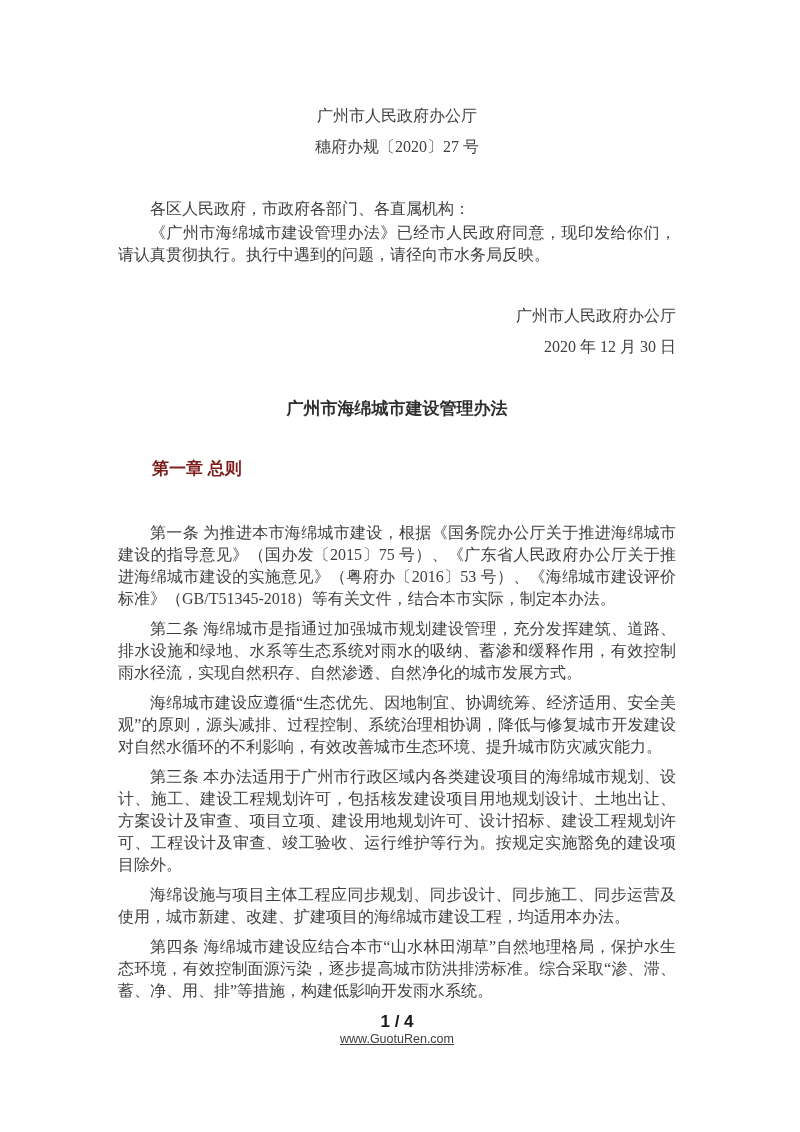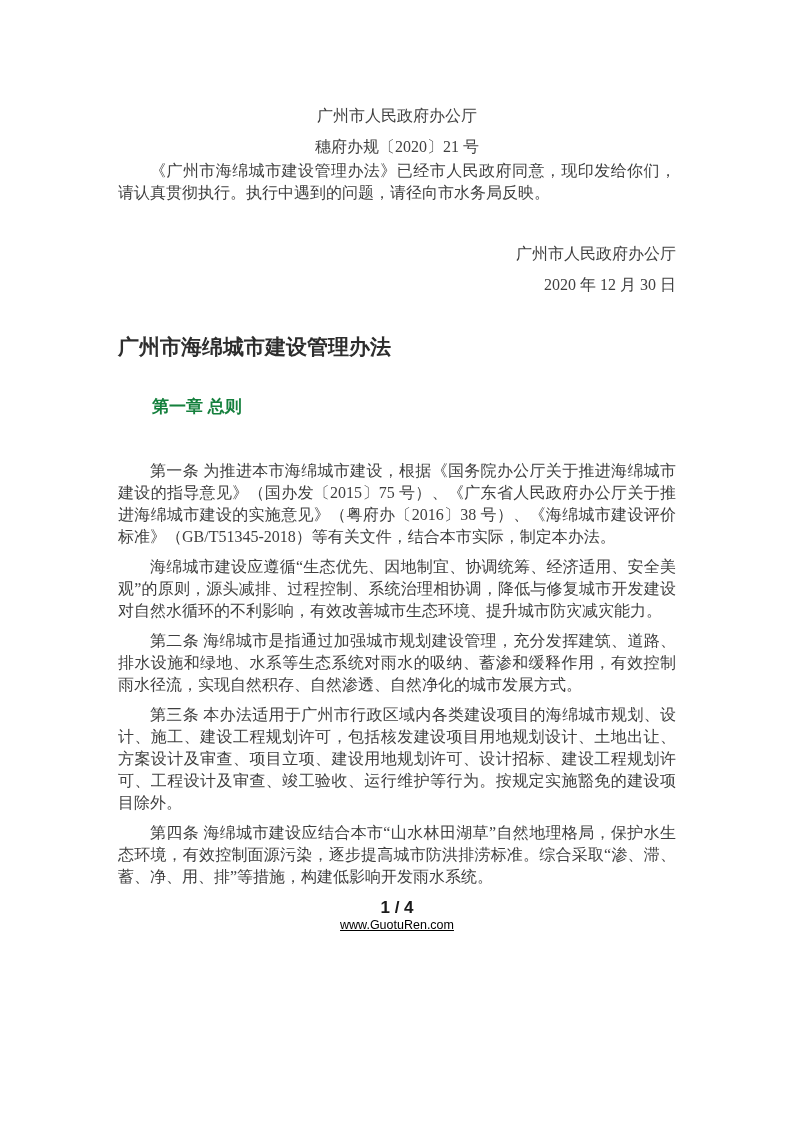--- a/index.html
+++ b/index.html
@@ -59,89 +59,92 @@
     margin-top: 39px;
     text-align: right;
     line-height: 22px;
   }
   .sig-date {
     margin-top: 9px;
     text-align: right;
   }
   .measures-title {
     margin: 40px 0 0 0;
+    text-align: center;
     font-family: "Liberation Sans", "DejaVu Sans", sans-serif;
     font-weight: 700;
-    font-size: 21px;
+    font-size: 17px;
     line-height: 22px;
     color: #2d2d2d;
   }
   .chapter-heading {
     margin: 38px 0 0 0;
     text-indent: 2em;
     font-family: "Liberation Sans", "DejaVu Sans", sans-serif;
     font-weight: 700;
     font-size: 17px;
     line-height: 22px;
-    color: #15803d;
+    color: #7f1d1d;
   }
   .first-article {
     margin-top: 42px;
   }
   .footer {
     margin-top: 12px;
     text-align: center;
     font-family: "Liberation Sans", "DejaVu Sans", sans-serif;
   }
   .page-num {
     font-weight: 700;
     font-size: 17px;
     line-height: 15px;
     color: #1a1a1a;
   }
   .site-link {
     display: inline-block;
     margin-top: 3px;
     font-size: 12.5px;
     line-height: 15px;
-    color: #000000;
+    color: #404040;
     text-decoration: underline;
     cursor: pointer;
   }
 </style>
 </head>
 <body>
 
 <div class="page">
 
   <div class="hdr-org">广州市人民政府办公厅</div>
 
 
-  <div class="hdr-num">穗府办规〔2020〕21 号</div>
+  <div class="hdr-num">穗府办规〔2020〕27 号</div>
 
+  <p class="salutation">各区人民政府，市政府各部门、各直属机构：</p>
 
   <p class="body-p intro">《广州市海绵城市建设管理办法》已经市人民政府同意，现印发给你们，请认真贯彻执行。执行中遇到的问题，请径向市水务局反映。</p>
 
   <div class="sig-block">
     <div class="sig-org">广州市人民政府办公厅</div>
     <div class="sig-date">2020 年 12 月 30 日</div>
   </div>
 
   <h2 class="measures-title">广州市海绵城市建设管理办法</h2>
 
   <h3 class="chapter-heading">第一章 总则</h3>
 
-  <p class="body-p first-article">第一条 为推进本市海绵城市建设，根据《国务院办公厅关于推进海绵城市建设的指导意见》（国办发〔2015〕75 号）、《广东省人民政府办公厅关于推进海绵城市建设的实施意见》（粤府办〔2016〕38 号）、《海绵城市建设评价标准》（GB/T51345-2018）等有关文件，结合本市实际，制定本办法。</p>
+  <p class="body-p first-article">第一条 为推进本市海绵城市建设，根据《国务院办公厅关于推进海绵城市建设的指导意见》（国办发〔2015〕75 号）、《广东省人民政府办公厅关于推进海绵城市建设的实施意见》（粤府办〔2016〕53 号）、《海绵城市建设评价标准》（GB/T51345-2018）等有关文件，结合本市实际，制定本办法。</p>
+
+  <p class="body-p">第二条 海绵城市是指通过加强城市规划建设管理，充分发挥建筑、道路、排水设施和绿地、水系等生态系统对雨水的吸纳、蓄渗和缓释作用，有效控制雨水径流，实现自然积存、自然渗透、自然净化的城市发展方式。</p>
 
   <p class="body-p">海绵城市建设应遵循“生态优先、因地制宜、协调统筹、经济适用、安全美观”的原则，源头减排、过程控制、系统治理相协调，降低与修复城市开发建设对自然水循环的不利影响，有效改善城市生态环境、提升城市防灾减灾能力。</p>
 
-  <p class="body-p">第二条 海绵城市是指通过加强城市规划建设管理，充分发挥建筑、道路、排水设施和绿地、水系等生态系统对雨水的吸纳、蓄渗和缓释作用，有效控制雨水径流，实现自然积存、自然渗透、自然净化的城市发展方式。</p>
-
   <p class="body-p">第三条 本办法适用于广州市行政区域内各类建设项目的海绵城市规划、设计、施工、建设工程规划许可，包括核发建设项目用地规划设计、土地出让、方案设计及审查、项目立项、建设用地规划许可、设计招标、建设工程规划许可、工程设计及审查、竣工验收、运行维护等行为。按规定实施豁免的建设项目除外。</p>
 
+  <p class="body-p">海绵设施与项目主体工程应同步规划、同步设计、同步施工、同步运营及使用，城市新建、改建、扩建项目的海绵城市建设工程，均适用本办法。</p>
 
   <p class="body-p">第四条 海绵城市建设应结合本市“山水林田湖草”自然地理格局，保护水生态环境，有效控制面源污染，逐步提高城市防洪排涝标准。综合采取“渗、滞、蓄、净、用、排”等措施，构建低影响开发雨水系统。</p>
 
   <div class="footer">
     <div class="page-num">1 / 4</div>
     <a class="site-link">www.GuotuRen.com</a>
   </div>
 
 </div>
 

